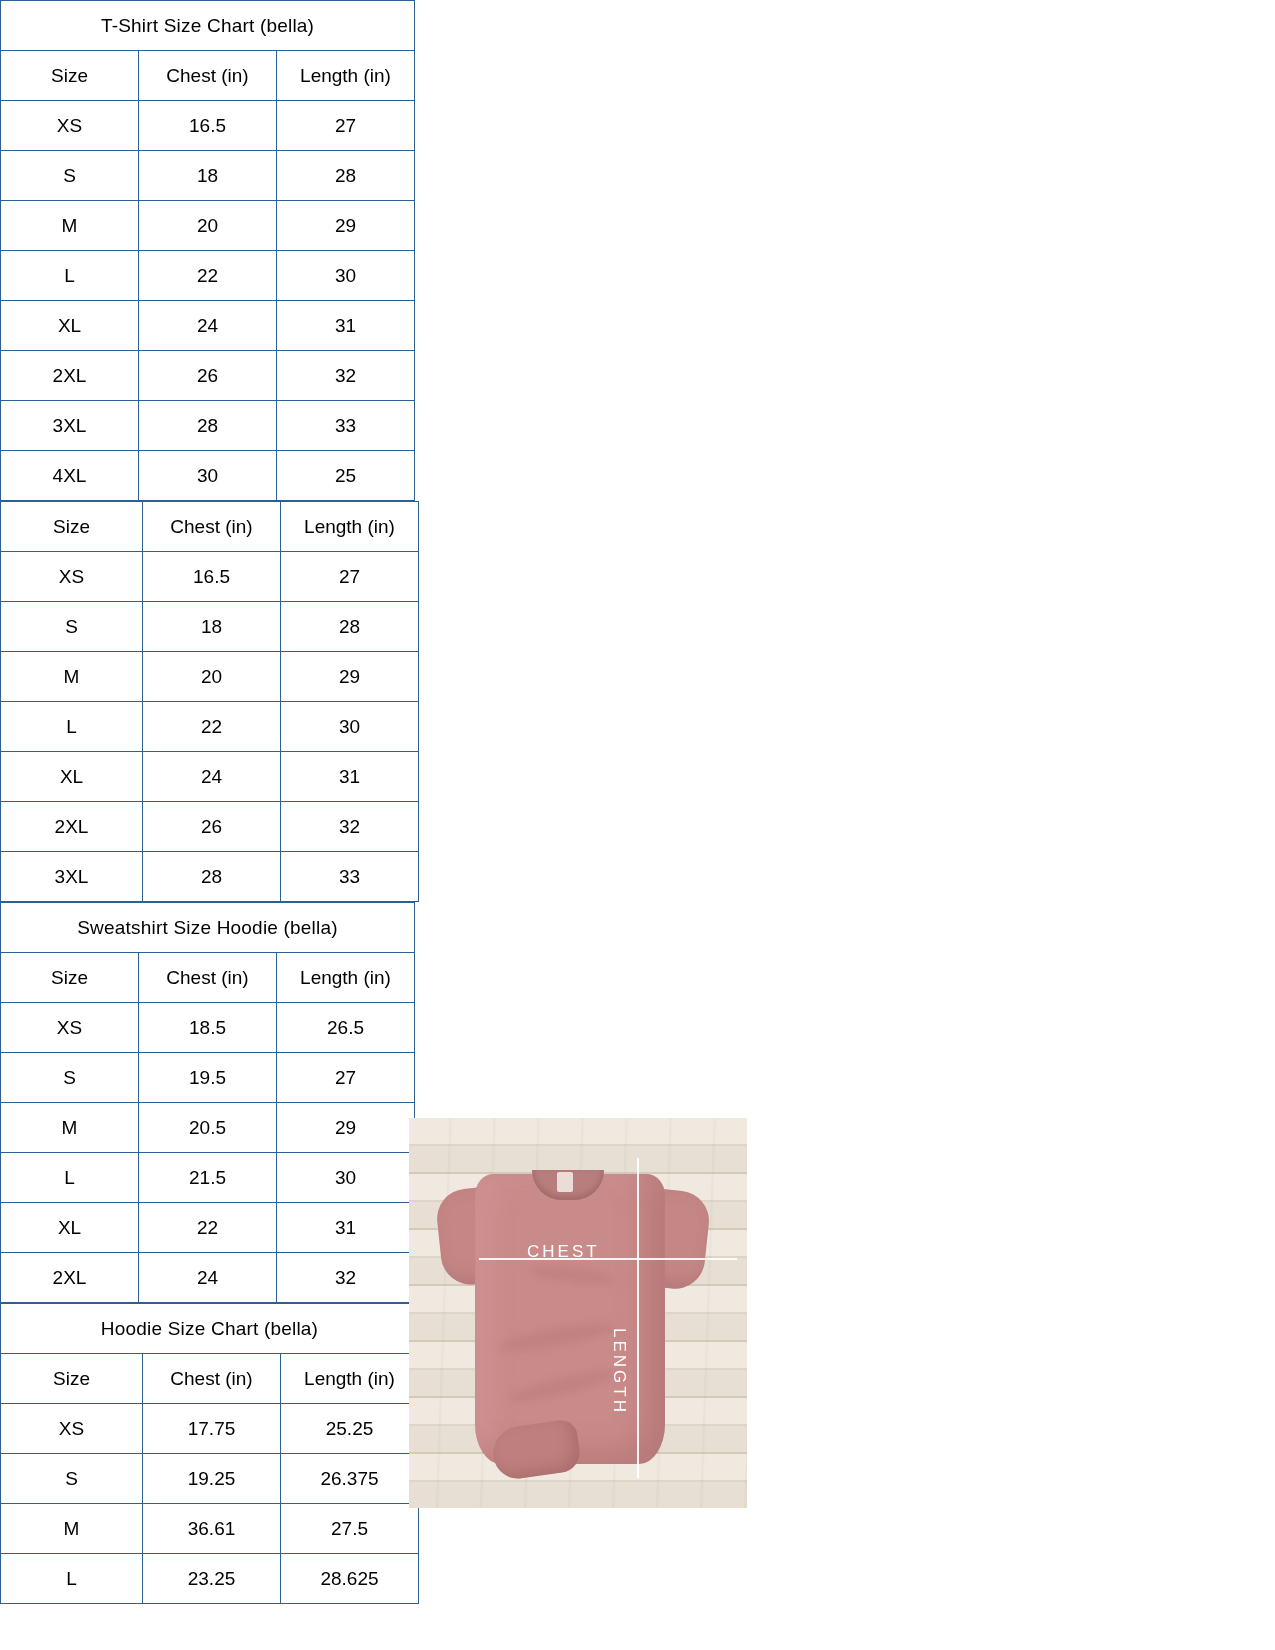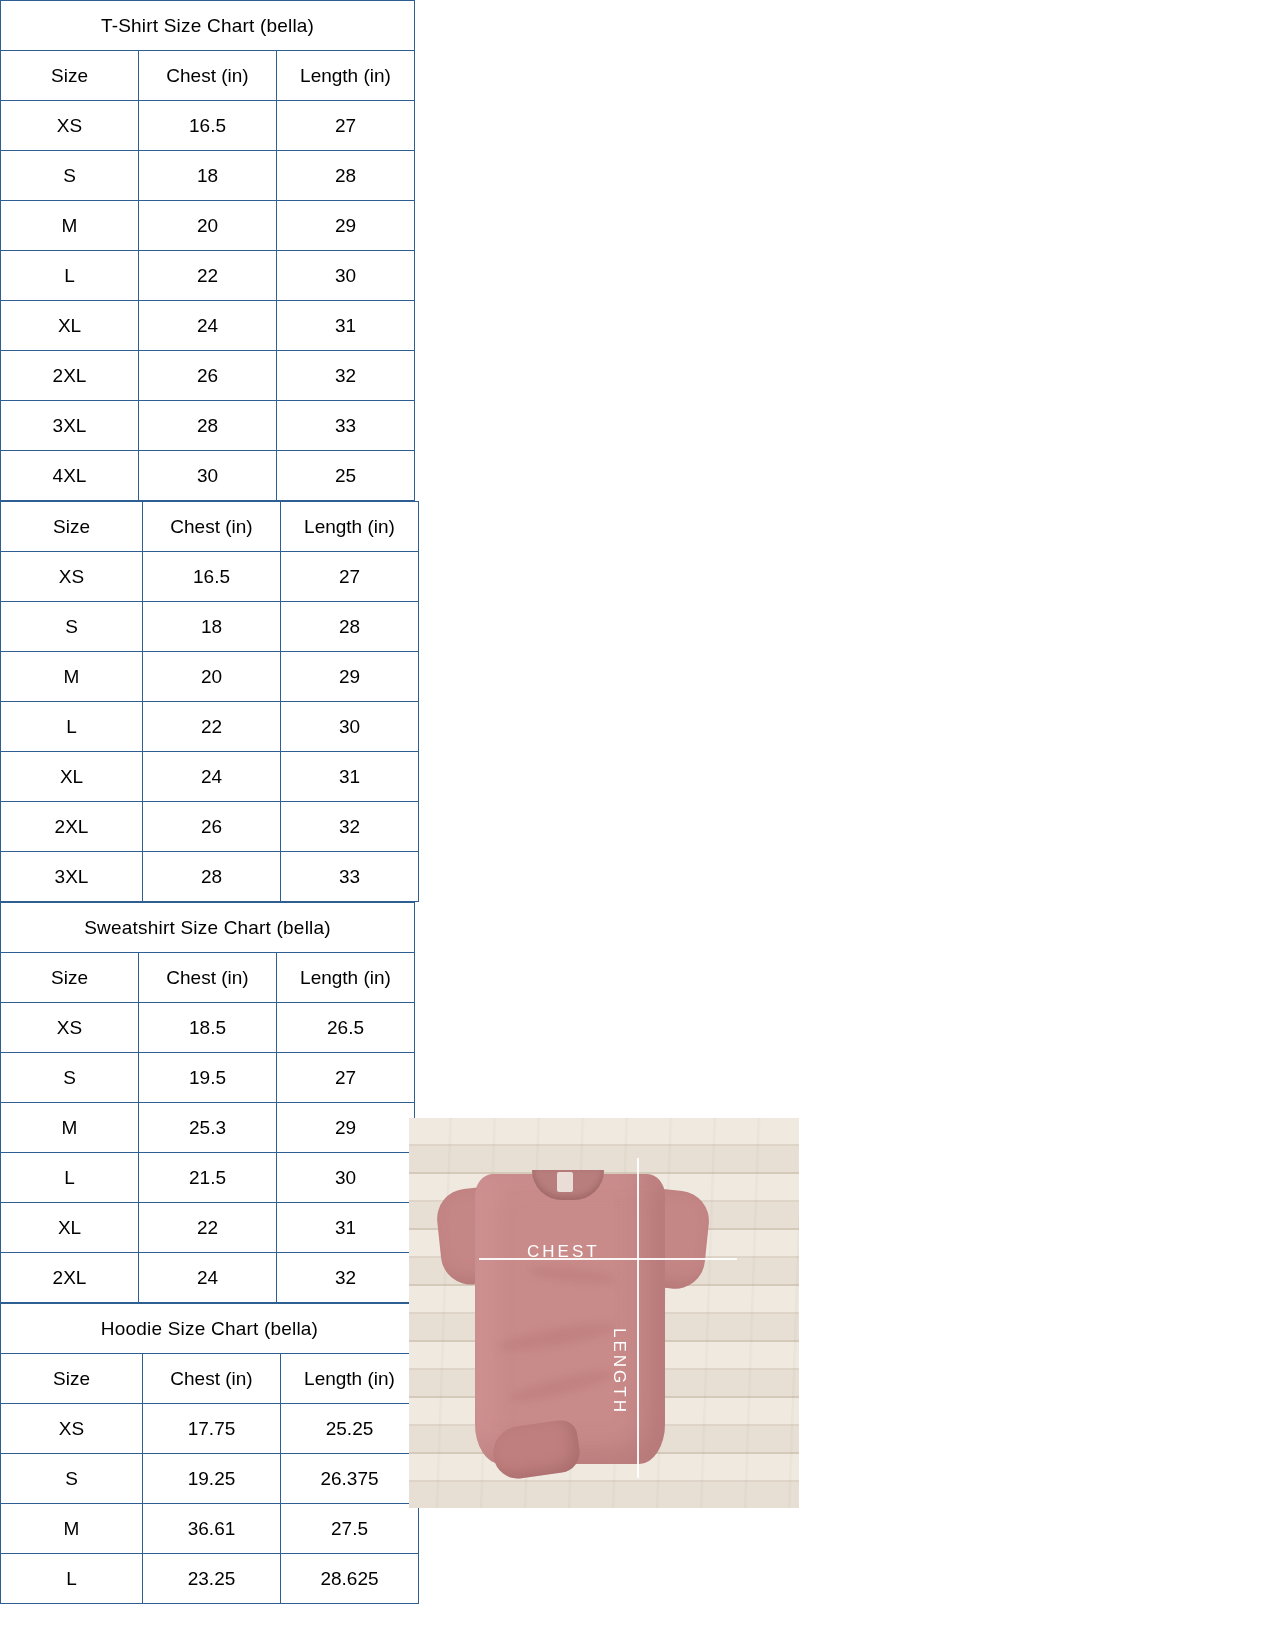--- a/index.html
+++ b/index.html
@@ -67,21 +67,21 @@
 
   #hoodie-chart .col-size { width: 142px; }
   #hoodie-chart .col-chest { width: 138px; }
   #hoodie-chart .col-length { width: 138px; }
 
   
   #shirt-photo {
     position: absolute;
     left: 409px;
     top: 1118px;
-    width: 390px;
+    width: 338px;
     height: 390px;
     overflow: hidden;
     background: #000000;
   }
 
   .wood {
     position: absolute;
     inset: 0;
     background:
       repeating-linear-gradient(
@@ -342,40 +342,40 @@
   </table>
 
   <table class="size-table" id="sweatshirt-chart">
     <colgroup>
       <col class="col-size">
         <col class="col-chest">
         <col class="col-length">
     </colgroup>
     <tbody>
       <tr>
-        <td class="title-cell" colspan="3">Sweatshirt Size Chart (bella)</td>
+        <td class="title-cell" colspan="3">Sweatshirt Size Hoodie (bella)</td>
       </tr>
       <tr>
         <td class="hdr-cell">Size</td>
         <td class="hdr-cell">Chest (in)</td>
         <td class="hdr-cell">Length (in)</td>
       </tr>
       <tr>
         <td>XS</td>
         <td>18.5</td>
         <td>26.5</td>
       </tr>
       <tr>
         <td>S</td>
         <td>19.5</td>
         <td>27</td>
       </tr>
       <tr>
         <td>M</td>
-        <td>25.3</td>
+        <td>20.5</td>
         <td>29</td>
       </tr>
       <tr>
         <td>L</td>
         <td>21.5</td>
         <td>30</td>
       </tr>
       <tr>
         <td>XL</td>
         <td>22</td>

